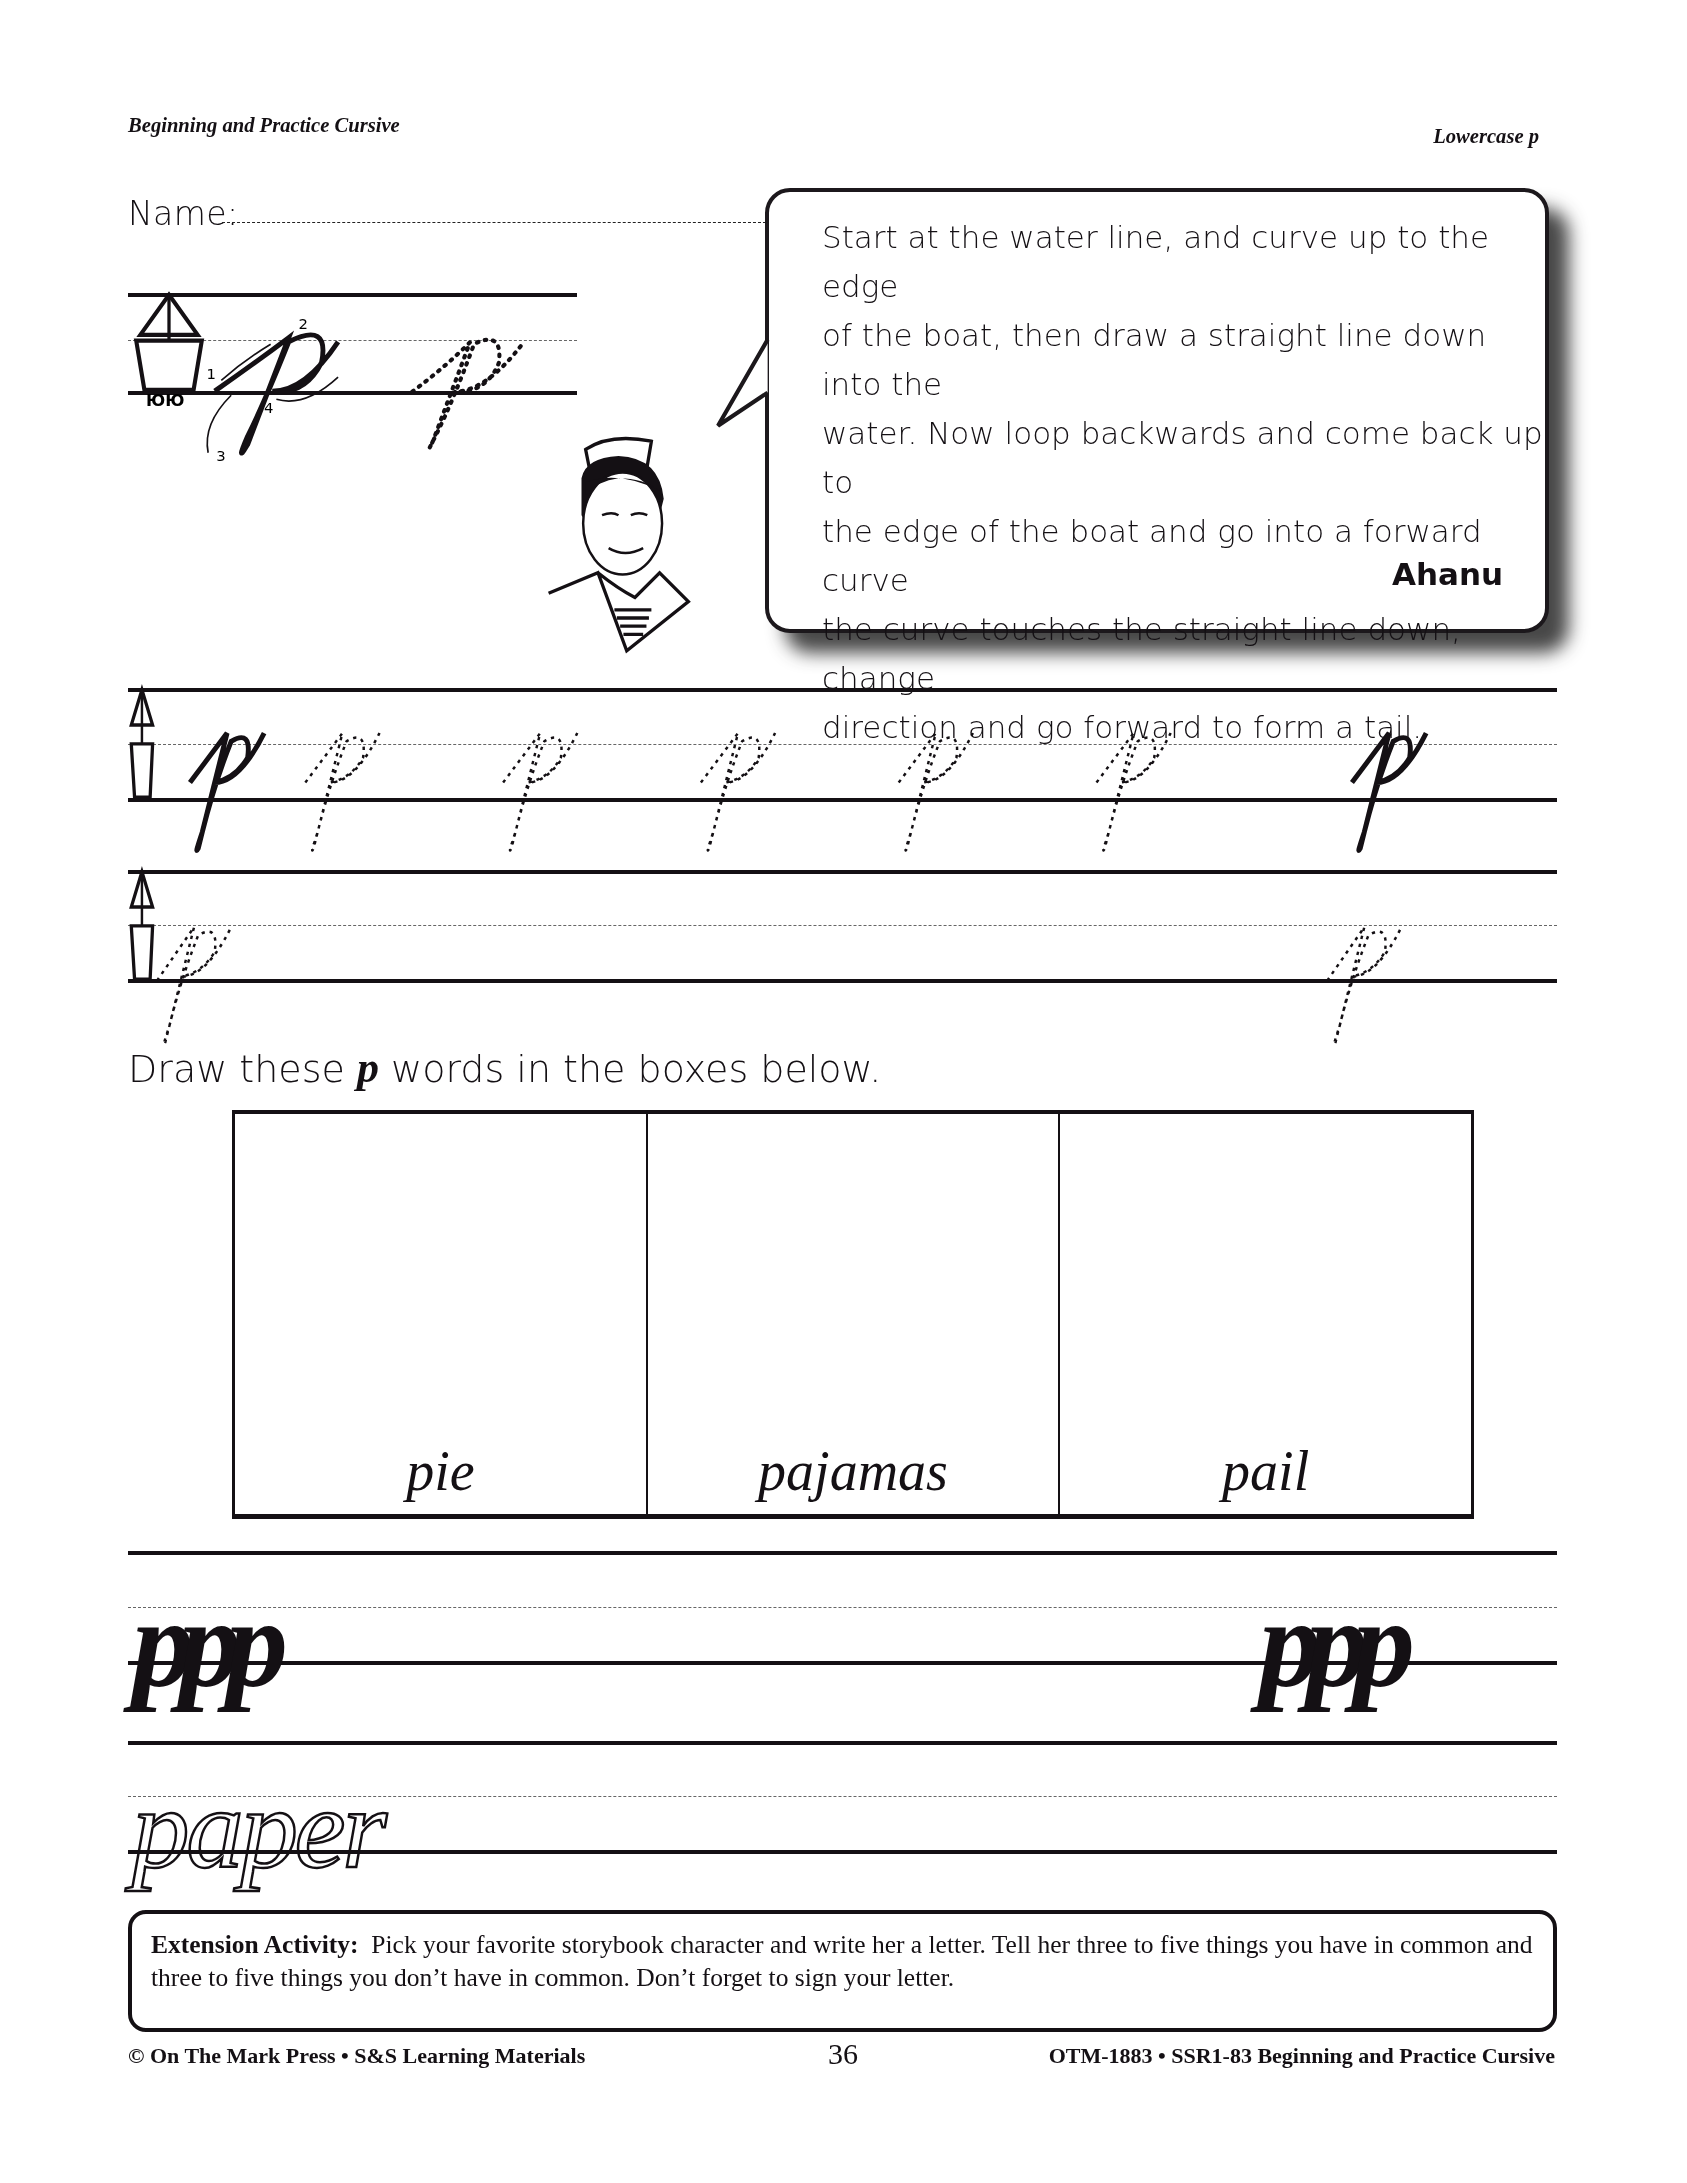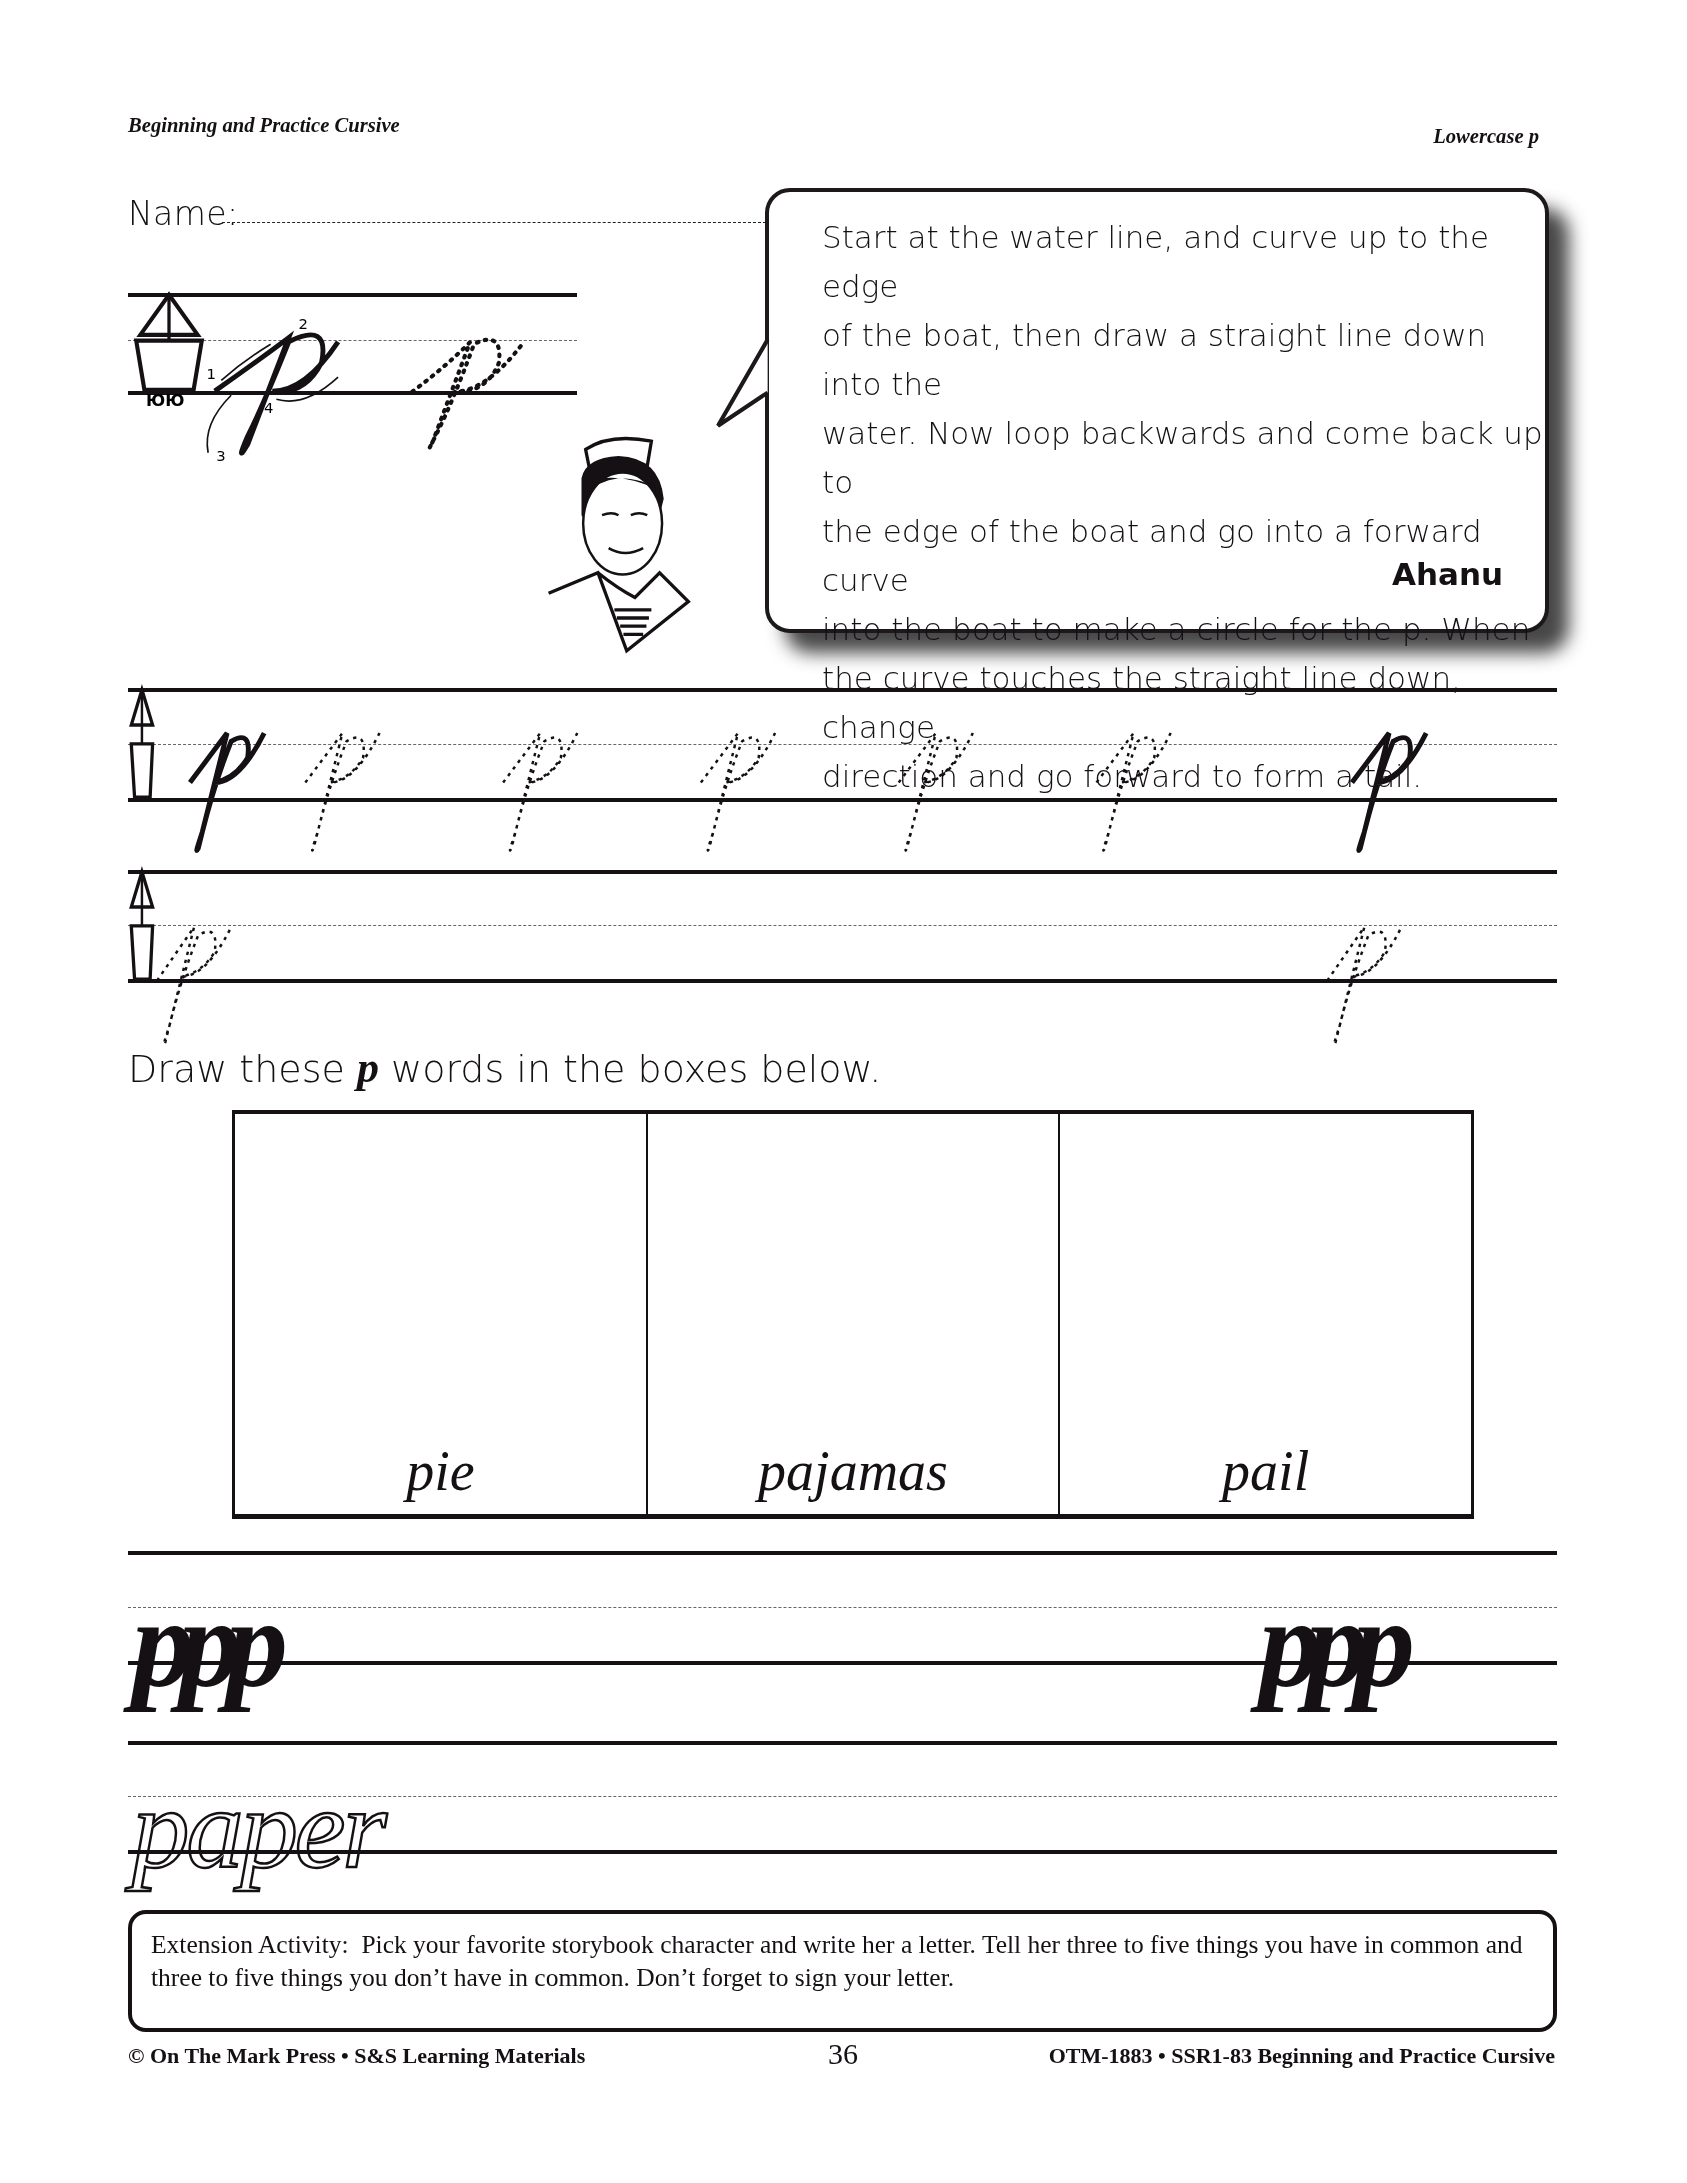--- a/index.html
+++ b/index.html
@@ -29,21 +29,21 @@
   .boxes { left:232px; top:1110px; width:1242px; height:409px; border:3.3px solid #141014; border-top-width:4.1px; border-bottom-width:5px; box-sizing:border-box; display:flex; }
   .box { flex:1; position:relative; border-right:2.5px solid #141014; }
   .box:last-child { border-right:none;border-radius:26px; }
   .box-word { position:absolute; bottom:11.5px; width:100%; text-align:center; font-size:56px; }
 
   .draw-instr { left:128px; top:1042px; font-size:38px; font-weight:300; }
   .draw-instr .p { font-family:"Liberation Serif", serif; font-style:italic; font-weight:bold; font-size:44px; }
 
   .ext-box { left:128px; top:1910px; width:1429px; height:122px; border:4.1px solid #141014; border-radius:18px; box-sizing:border-box; }
   .ext-text { left:151px; top:1928px; width:1384px; font-size:25.5px; line-height:33px; }
-  .ext-text b { font-weight:normal; }
+  .ext-text b { font-weight:bold; }
 
   .foot-left { left:128px; top:2043px; font-size:22px; font-weight:bold; }
   .foot-center { left:828px; top:2037px; font-size:30px; }
   .foot-right { right:132px; top:2043px; font-size:22px; font-weight:bold; }
 
   svg { position:absolute; overflow:visible; }
 </style>
 </head>
 <body>
 
@@ -82,21 +82,20 @@
 <div class="abs bubble"></div>
 <svg style="left:713px;top:338px;" width="58" height="91" viewBox="0 0 70 110">
   <polygon points="66,2 6,106 66,66" fill="#ffffff" stroke="none"></polygon>
   <polyline points="66,2 6,106 66,66" fill="none" stroke="#1c181c" stroke-width="5"></polyline>
 </svg>
 <div class="abs sans bubble-text">
   <div>Start at the water line, and curve up to the edge</div>
   <div>of the boat, then draw a straight line down into the</div>
   <div>water.  Now loop backwards and come back up to</div>
   <div>the edge of the boat and go into a forward curve</div>
-  <div>into the boat to make a circle for the p.  When</div>
   <div>the curve touches the straight line down, change</div>
   <div>direction and go forward to form a tail.</div>
 </div>
 <div class="abs sans bubble-sign">Ahanu</div>
 
 <svg style="left:536px;top:433px;" width="165" height="222" viewBox="0 0 200 270">
   <path d="M60,20 Q90,0 140,10 L135,40 Q100,30 65,45 Z" fill="#fff" stroke="#141014" stroke-width="4"></path>
   <path d="M55,55 Q60,30 100,28 Q150,30 155,80 L150,100 Q140,60 100,55 Q70,60 62,110 L55,100 Z" fill="#141014"></path>
   <ellipse cx="105" cy="110" rx="48" ry="62" fill="#fff" stroke="#141014" stroke-width="3"></ellipse>
   <path d="M60,60 Q100,45 150,70 Q130,55 100,55 Q75,58 60,75 Z" fill="#141014"></path>

